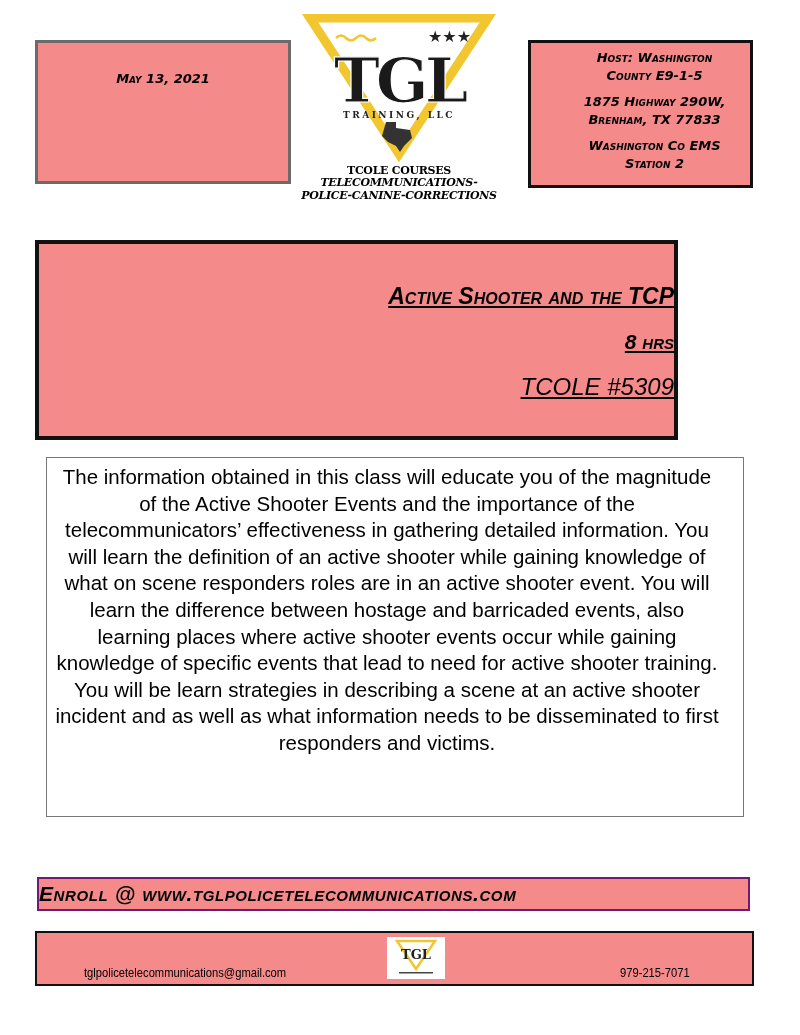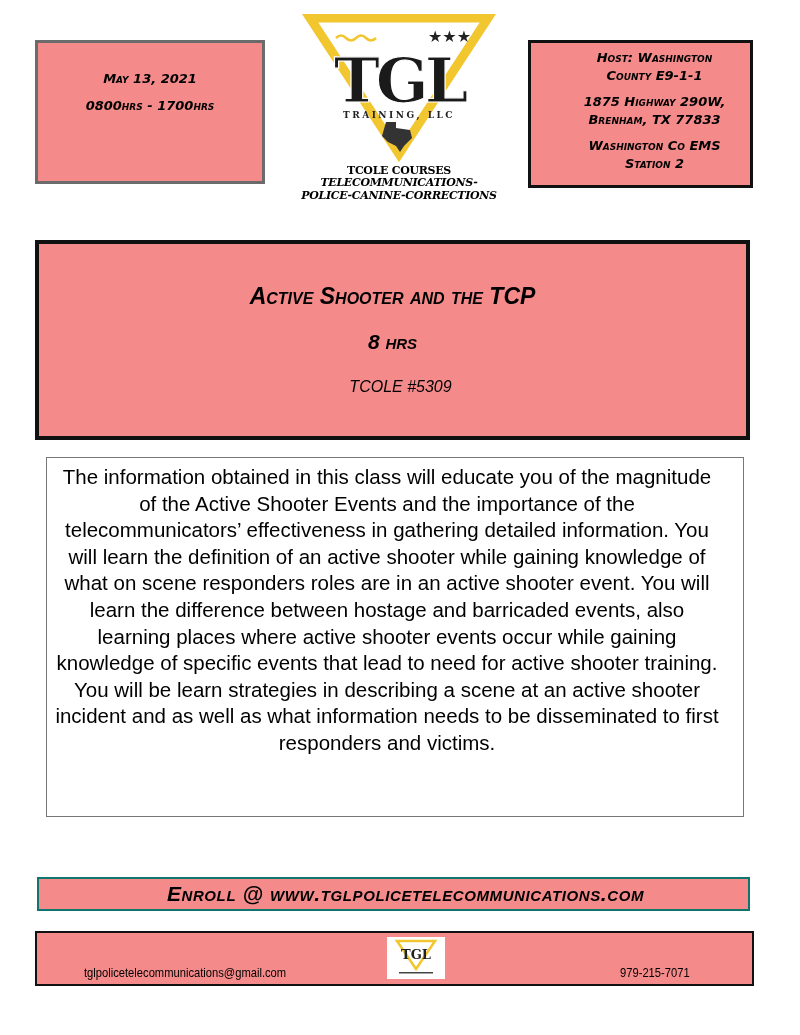--- a/index.html
+++ b/index.html
@@ -4,95 +4,94 @@
 <style>
   html, body { margin: 0; padding: 0; }
   body {
     width: 800px; height: 1035px; position: relative; background: #ffffff;
     font-family: "Liberation Sans", sans-serif; color: #000; overflow: hidden;
   }
   .box { position: absolute; box-sizing: border-box; background: #f48a8a; }
   .sc { font-variant: small-caps; font-style: italic; font-weight: bold; }
 
   #info-left {
-    left: 35px; top: 40px; width: 230px; height: 144px;
+    left: 35px; top: 40px; width: 256px; height: 144px;
     border: 3px solid #6b6b6b; text-align: center;
     font-family: "DejaVu Sans", sans-serif; font-size: 13px;
   }
   #info-left .line { margin-top: 0; height: 27px; line-height: 27px; }
   #info-left .wrap { padding-top: 22px; }
 
   #info-right {
     left: 528px; top: 40px; width: 225px; height: 148px;
     border: 3px solid #111; text-align: center;
     font-family: "DejaVu Sans", sans-serif; font-size: 13px; line-height: 18px;
   }
   #info-right .wrap { padding-top: 6px; margin-left: 28px; }
   #info-right .grp { margin-bottom: 8px; }
 
   #logo { position: absolute; left: 296px; top: 14px; width: 206px; height: 178px; }
   #logo .tag { position: absolute; left: 0; width: 206px; text-align: center;
     font-family: "DejaVu Serif", serif; font-weight: bold; font-size: 11px; letter-spacing: -0.3px; }
 
   #title-box {
-    left: 35px; top: 240px; width: 715px; height: 200px;
-    border: 4px solid #111; text-align: center;
+    left: 35px; top: 240px; width: 643px; height: 200px;
+    border: 4px solid #111; text-align: right; text-decoration: underline;
   }
   #title-box .t1 { margin-top: 32px; font-size: 23px; height: 40px; line-height: 40px; }
   #title-box .t2 { font-size: 21px; height: 40px; line-height: 40px; margin-top: 6px; }
-  #title-box .t3 { font-size: 16px; font-style: italic; height: 34px; line-height: 34px; margin-top: 8px; padding-left: 16px; }
+  #title-box .t3 { font-size: 24px; font-style: italic; height: 34px; line-height: 34px; margin-top: 8px; padding-left: 16px; }
 
   #desc-box {
     position: absolute; left: 46px; top: 457px; width: 698px; height: 360px;
     box-sizing: border-box; border: 1.5px solid #777; background: #fff;
     text-align: center; font-size: 20.5px; line-height: 26.6px; padding: 6px 24px 0 8px;
   }
 
   #enroll-bar {
     left: 37px; top: 877px; width: 713px; height: 34px;
-    border: 2px solid #0f766e; text-align: center;
-    font-size: 21px; line-height: 30px; letter-spacing: 0.6px; padding-left: 24px;
+    border: 2px solid #701a75; text-align: left;
+    font-size: 21px; line-height: 30px; letter-spacing: 0.6px;
   }
 
   #footer {
     left: 35px; top: 931px; width: 719px; height: 55px;
     border: 2px solid #111;
   }
   #footer .email { position: absolute; left: 47px; bottom: 4px; font-family: "Liberation Sans Narrow", "Liberation Sans", sans-serif; font-size: 13px; transform: scaleX(0.86); transform-origin: left; }
   #footer .phone { position: absolute; left: 583px; bottom: 4px; font-size: 13px; transform: scaleX(0.86); transform-origin: left; }
   #footer .mini-logo { position: absolute; left: 350px; top: 4px; width: 58px; height: 42px; background: #fff; }
 </style>
 </head>
 <body>
 
 <div id="info-left" class="box">
   <div class="wrap">
     <div class="line sc">May 13, 2021</div>
-    <div class="line sc">0800hrs - 1700hrs</div>
   </div>
 </div>
 
 <div id="logo">
   <svg width="206" height="150" viewBox="0 0 206 150">
     <polygon points="14,4 192,4 103,140" fill="none" stroke="#f2c62e" stroke-width="9"></polygon>
     <path d="M40,24 q5,-5 10,0 t10,0 t10,0 t10,0" fill="none" stroke="#f2c62e" stroke-width="2.5"></path>
     <text x="132" y="28" font-size="16" fill="#222">★★★</text>
     <text x="103" y="88" text-anchor="middle" font-family="DejaVu Serif, serif" font-weight="bold" font-size="62" fill="#1a1a1a" stroke="#fff" stroke-width="1.2" letter-spacing="-4">TGL</text>
     <text x="103" y="104" text-anchor="middle" font-family="DejaVu Serif, serif" font-weight="bold" font-size="9" fill="#222" letter-spacing="2.5">TRAINING, LLC</text>
     <path d="M90,108 l10,0 l0,6 l14,2 l2,8 l-8,8 l-4,6 l-4,-6 l-8,-4 l-6,-6 z" fill="#333"></path>
   </svg>
   <div class="tag" style="top:150px;">TCOLE COURSES</div>
   <div class="tag" style="top:162px;font-style:italic;">TELECOMMUNICATIONS-POLICE-CANINE-CORRECTIONS</div>
 </div>
 
 <div id="info-right" class="box">
   <div class="wrap">
     <div class="grp">
       <div class="sc">Host:  Washington</div>
-      <div class="sc">County E9-1-1</div>
+      <div class="sc">County E9-1-5</div>
     </div>
     <div class="grp">
       <div class="sc">1875 Highway 290W,</div>
       <div class="sc">Brenham, TX 77833</div>
     </div>
     <div class="grp">
       <div class="sc">Washington Co EMS</div>
       <div class="sc">Station 2</div>
     </div>
   </div>

